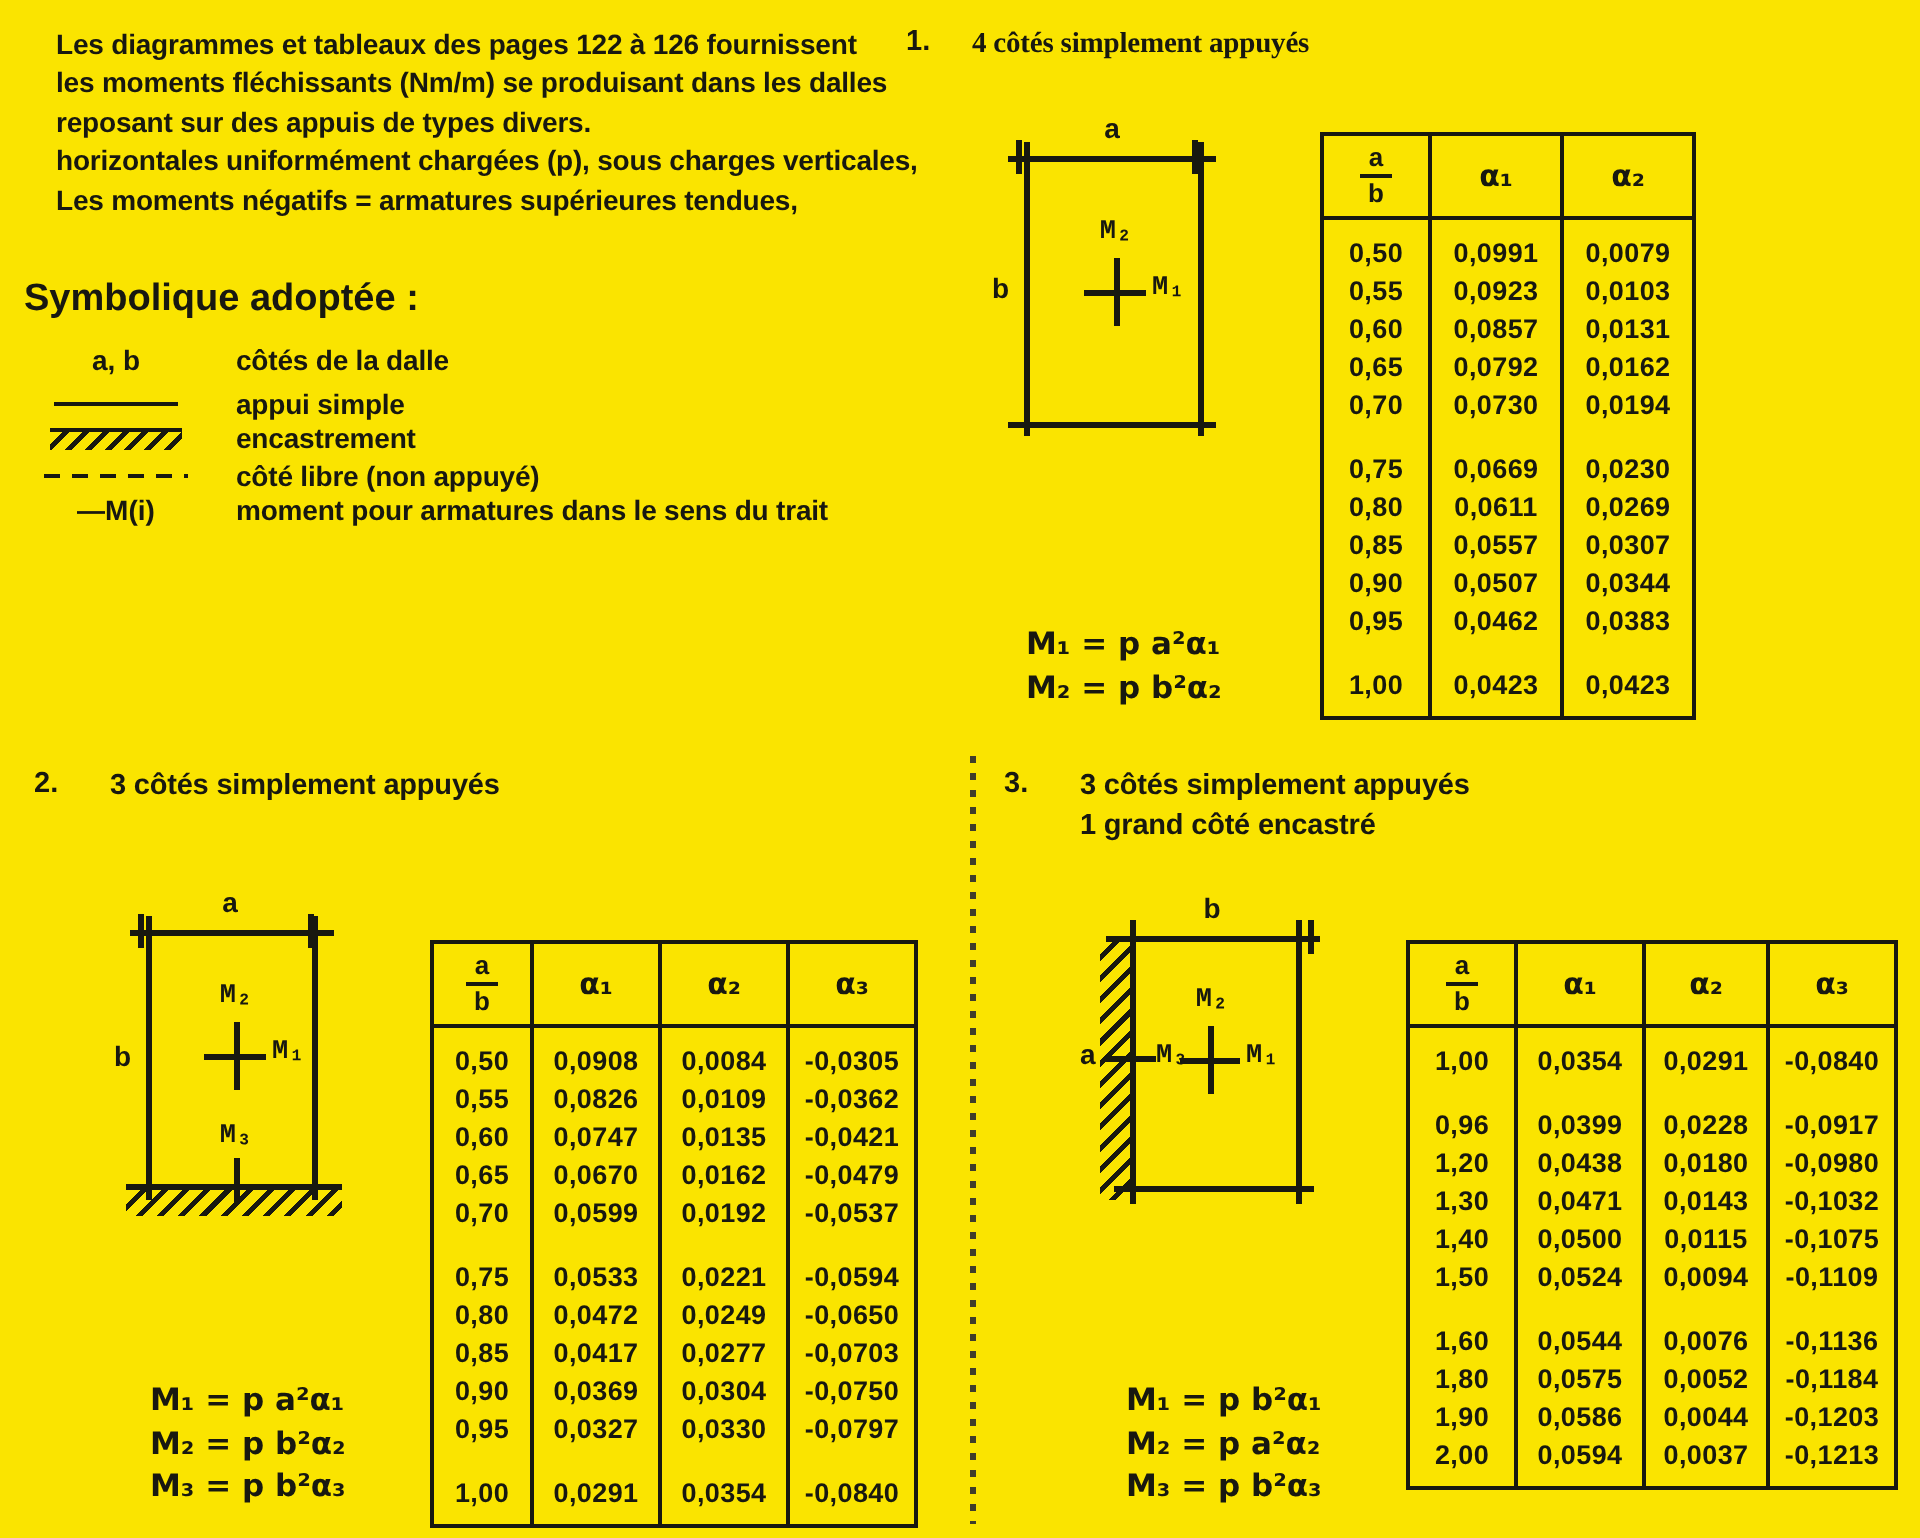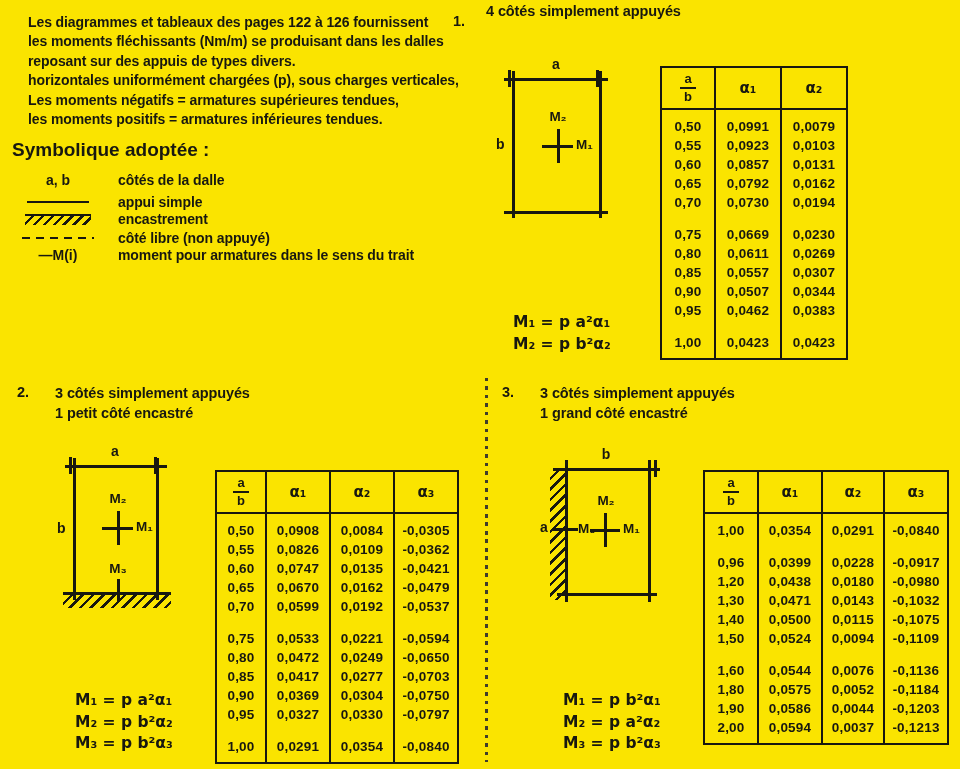--- a/index.html
+++ b/index.html
@@ -24,40 +24,40 @@
   .legend-lab { margin-left: 14px; font-size: 14px; letter-spacing: -0.1px; white-space: nowrap; }
   #lr1 { top: 171px; } #lr2 { top: 193px; } #lr3 { top: 210px; } #lr4 { top: 229px; } #lr5 { top: 246px; }
   .sym-line  { width: 62px; height: 2.6px; background: #181810; }
   .sym-hatch { width: 66px; height: 11px; border-top: 2.4px solid #181810;
                background: repeating-linear-gradient(135deg, rgba(0,0,0,0) 0 4.5px, #181810 4.5px 7px); }
   .sym-dash  { width: 72px; height: 2.6px;
                background: repeating-linear-gradient(90deg, #181810 0 8px, rgba(0,0,0,0) 8px 14px); }
 
   .sec-num { font-size: 14.5px; }
   .h-title { font-size: 14.5px; line-height: 19.5px; letter-spacing: -0.1px; }
-  #n1 { left: 453px; top: 13px; } #h1t { left: 486px; top: 2px; }
+  #n1 { left: 453px; top: 13px; } #h1t { left: 486px; top: 13px; font-family: Liberation Serif, serif; }
   #n2 { left: 17px;  top: 384px; } #h2t { left: 55px;  top: 384px; }
   #n3 { left: 502px; top: 384px; } #h3t { left: 540px; top: 384px; }
 
   .formulas { font-family: "DejaVu Sans", sans-serif; font-size: 15.5px; line-height: 21.5px; font-weight: 700; white-space: nowrap; }
   #f1 { left: 513px; top: 312px; }
   #f2 { left: 75px;  top: 690px; }
   #f3 { left: 563px; top: 690px; }
 
   
   #divider { left: 485px; top: 378px; width: 2.5px; height: 384px;
     background: repeating-linear-gradient(180deg, #403d2a 0 3.5px, rgba(0,0,0,0) 3.5px 8.5px); }
 
   
   .diagram { position: absolute; }
   .dln  { position: absolute; background: #181810; }
   .dlnh { height: 2.6px; }
   .dlnv { width: 2.6px; }
   .dlab { position: absolute; font-size: 14px; }
-  .mlab { position: absolute; font-family: Liberation Sans, sans-serif; font-size: 13.5px; white-space: nowrap; }
+  .mlab { position: absolute; font-family: Liberation Mono, monospace; font-size: 13.5px; white-space: nowrap; }
   .ctr  { transform: translateX(-50%); }
   .hatch { position: absolute;
     background: repeating-linear-gradient(135deg, rgba(0,0,0,0) 0 5px, #181810 5px 7.5px); }
 
   #d1 { left: 495px; top: 56px; width: 135px; height: 175px; }
   #d1 .top-line { left: 9px;  top: 22px;  width: 104px; }
   #d1 .bot-line { left: 9px;  top: 155px; width: 104px; }
   #d1 .tick-l   { left: 13px; top: 14px;  height: 17px; }
   #d1 .tick-r   { left: 101px;top: 14px;  height: 17px; }
   #d1 .v-left   { left: 17px; top: 15px;  height: 147px; }
@@ -125,21 +125,20 @@
 <body style="background: rgb(250, 228, 0);">
 
 <div class="page">
 
   <div class="abs intro">
       <div>Les diagrammes et tableaux des pages 122 à 126 fournissent</div>
       <div>les moments fléchissants (Nm/m) se produisant dans les dalles</div>
       <div>reposant sur des appuis de types divers.</div>
       <div>horizontales uniformément chargées (p), sous charges verticales,</div>
       <div>Les moments négatifs = armatures supérieures tendues,</div>
-      <div>les moments positifs = armatures inférieures tendues.</div>
     </div>
 
   <div class="abs sym-heading">Symbolique adoptée :</div>
 
   <div class="abs legend-row" id="lr1">
     <div class="legend-sym">a, b</div>
     <div class="legend-lab">côtés de la dalle</div>
   </div>
   <div class="abs legend-row" id="lr2">
     <div class="legend-sym">
@@ -166,21 +165,20 @@
 
   <div class="abs" id="divider"></div>
 
   <div class="abs sec-num" id="n1">1.</div>
   <div class="abs h-title" id="h1t">
       <div>4 côtés simplement appuyés</div>
     </div>
   <div class="abs sec-num" id="n2">2.</div>
   <div class="abs h-title" id="h2t">
       <div>3 côtés simplement appuyés</div>
-      <div>1 petit côté encastré</div>
     </div>
   <div class="abs sec-num" id="n3">3.</div>
   <div class="abs h-title" id="h3t">
       <div>3 côtés simplement appuyés</div>
       <div>1 grand côté encastré</div>
     </div>
 
   <div class="diagram" id="d1">
     <div class="dln dlnh top-line"></div>
     <div class="dln dlnv tick-l"></div>

